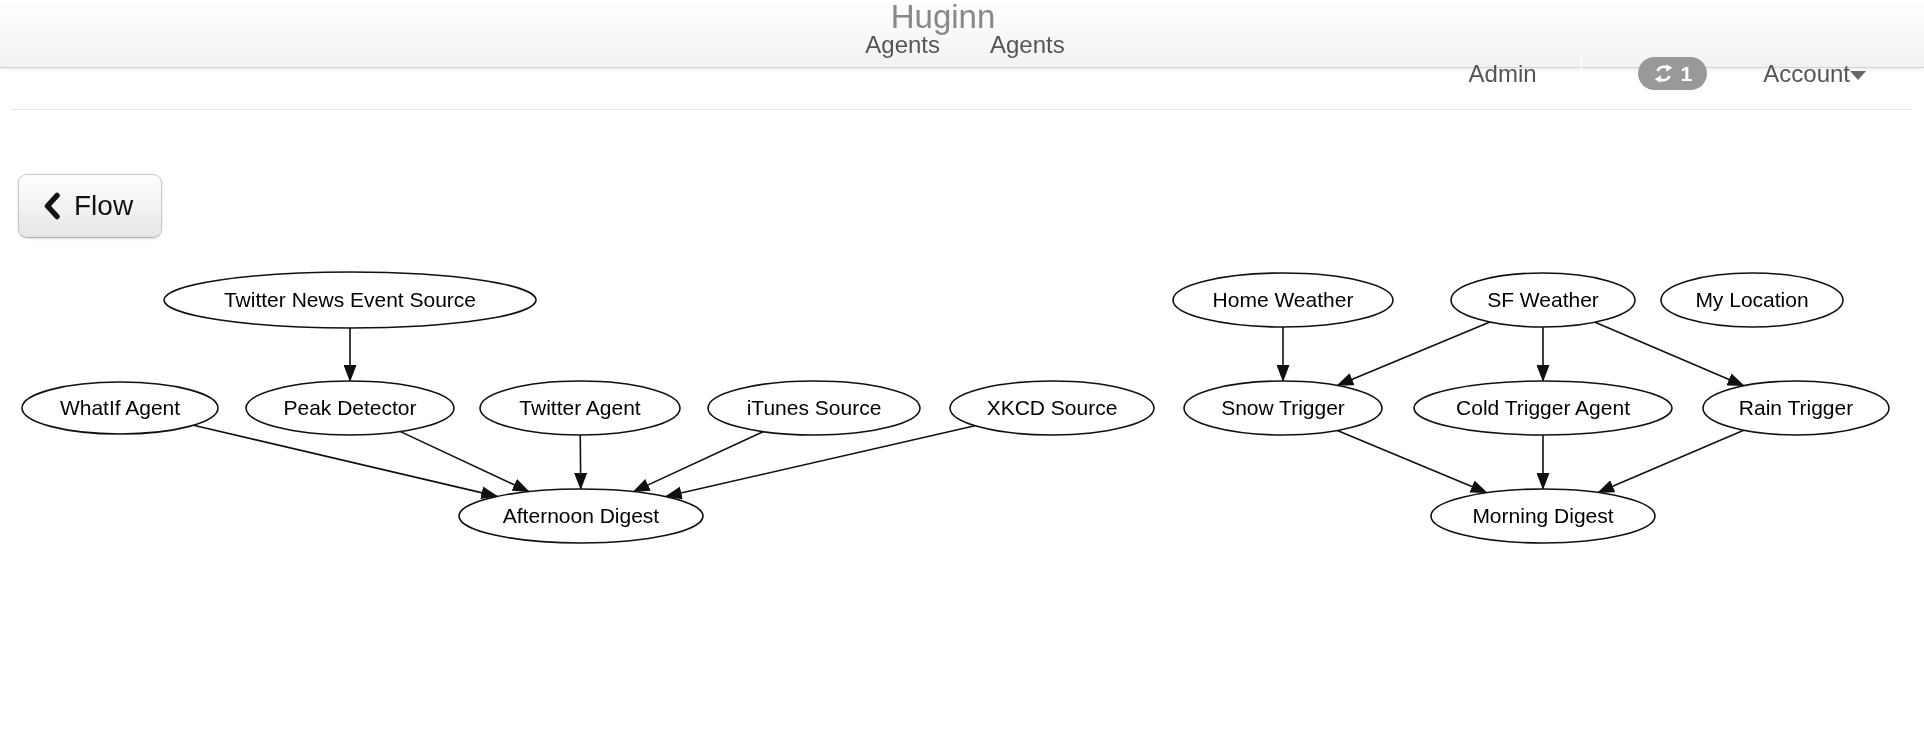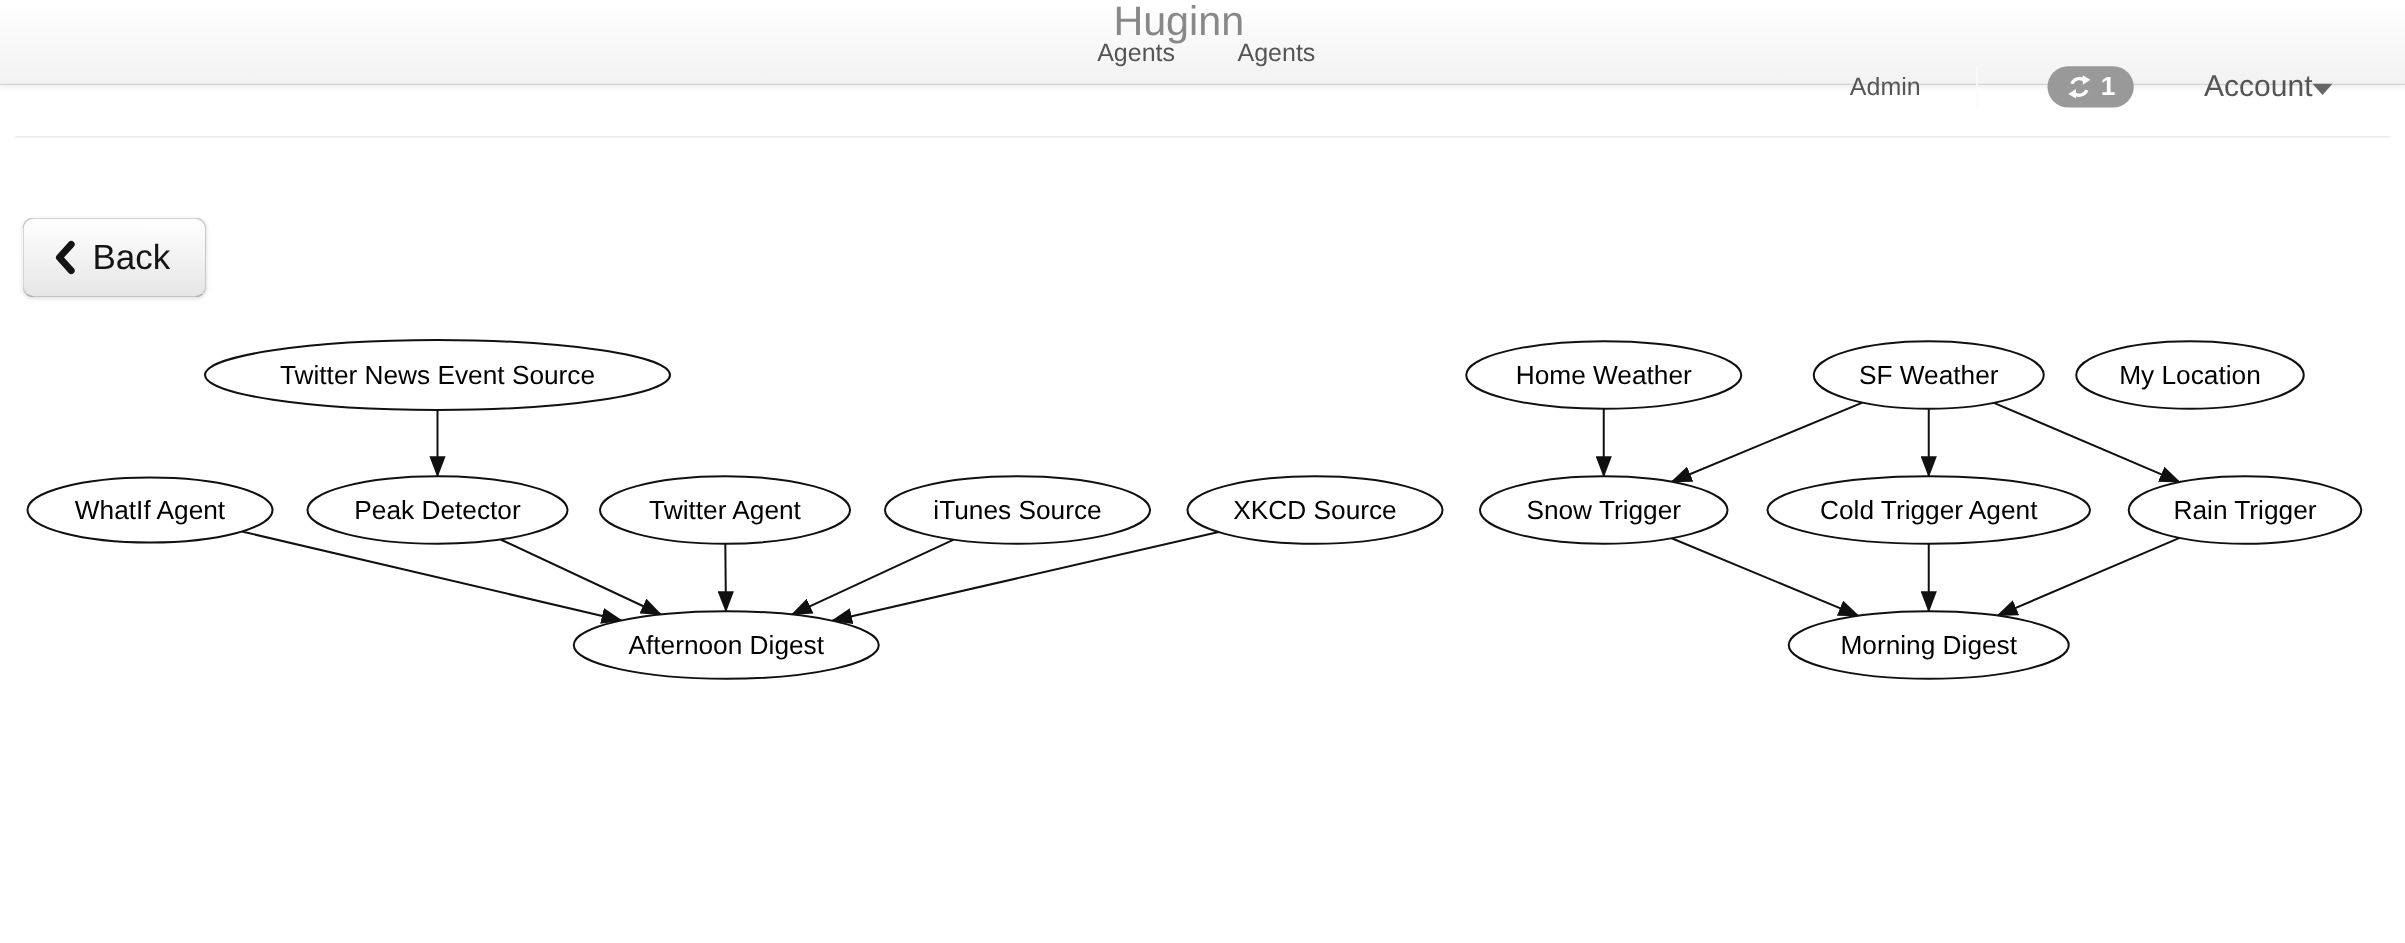--- a/index.html
+++ b/index.html
@@ -19,21 +19,21 @@
   .navbar{
     height:68px;display:flex;align-items:center;
     background:linear-gradient(#ffffff,#f2f2f2);
     border-bottom:1px solid var(--navbar-border);
     box-shadow:0 2px 4px rgba(0,0,0,.065);
     padding:0 58px 0 20px;
     flex-direction:column;
   }
   .brand{font-size:33px;color:var(--brand-color);text-decoration:none;line-height:1;}
   .nav-left{display:flex;gap:50px;margin-left:44px;}
-  .nav-link{font-size:20px;color:var(--link-color);text-decoration:none;line-height:1;}
+  .nav-link{font-size:24px;color:var(--link-color);text-decoration:none;line-height:1;}
   .nav-right{margin-left:auto;display:flex;align-items:center;}
   .nav-right .nav-link{margin-right:44px;}
   .nav-divider{width:1px;align-self:stretch;background:#ececec;border-right:1px solid #ffffff;margin-right:56px;}
   .jobs-badge{
     display:inline-flex;align-items:center;gap:7px;
     background:var(--badge-bg);color:#fff;border-radius:17px;
     height:33px;padding:0 15px;font-size:21px;font-weight:bold;
     text-decoration:none;margin-right:56px;line-height:1;
   }
   .account{display:inline-flex;align-items:center;font-size:24px;color:var(--link-color);text-decoration:none;line-height:1;}
@@ -93,21 +93,21 @@
     </div>
   </header>
 
   <main>
     <hr class="title-divider">
 
     <a href="#" class="btn-back">
       <svg width="17" height="28" viewBox="0 0 17 28" aria-hidden="true">
         <path d="M14 3.5 L4.5 14 L14 24.5" fill="none" stroke="#141414" stroke-width="5.5" stroke-linecap="round" stroke-linejoin="round"></path>
       </svg>
-      <span>Back</span>
+      <span>Flow</span>
     </a>
 
     <div class="graph-wrap">
       <svg id="graph" width="1924" height="290" viewBox="0 0 1924 290">
         <defs>
           <marker id="arrow" markerUnits="userSpaceOnUse" markerWidth="17" markerHeight="13" viewBox="0 0 17 13" refX="16" refY="6.5" orient="auto">
             <path d="M0 0 L17 6.5 L0 13 Z" fill="#101010"></path>
           </marker>
         </defs>
         <g id="edges-layer">

